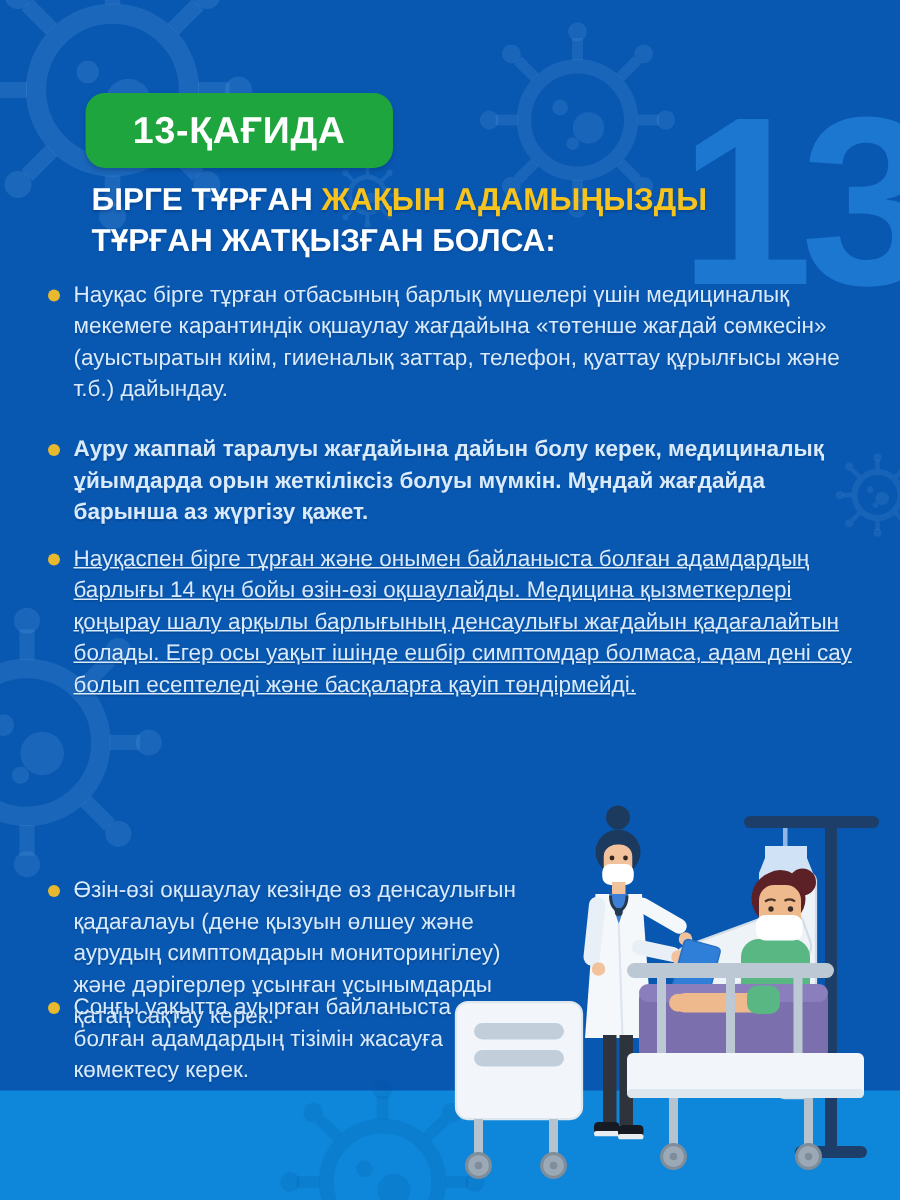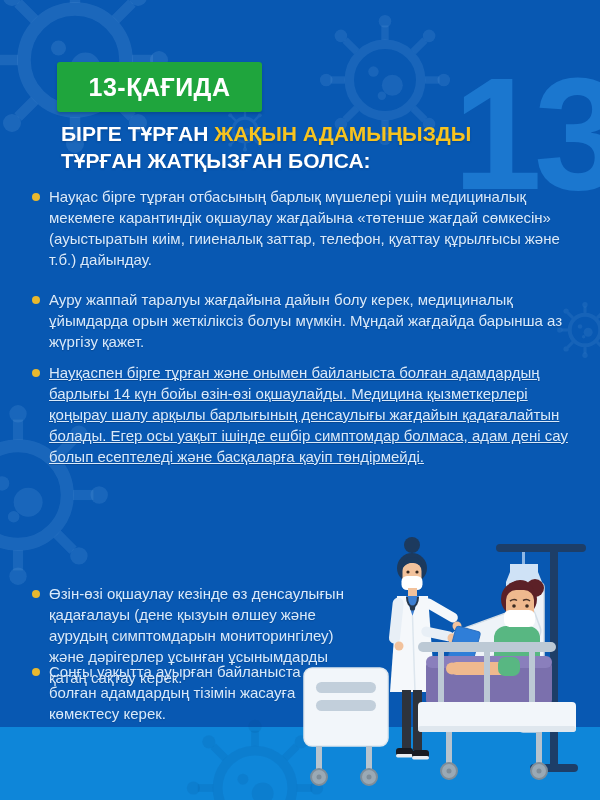--- a/index.html
+++ b/index.html
@@ -13,42 +13,42 @@
     position:absolute;left:0;top:727px;width:600px;height:73px;
     background:var(--floor,#0e86d9);
   }
   .watermark{
     position:absolute;top:54px;right:0;width:145px;
     font-size:160px;font-weight:bold;line-height:1;letter-spacing:-8px;
     color:var(--watermark-blue,#1b77cf);text-align:right;padding-right:2px;
   }
   .badge{
     position:absolute;left:57px;top:62px;width:205px;height:50px;
-    background:var(--badge-green,#1fa53d);border-radius:3px;
+    background:var(--badge-green,#1fa53d);border-radius:13px;
     display:flex;align-items:center;justify-content:center;
     color:#ffffff;font-size:25px;font-weight:bold;letter-spacing:.5px;
     box-shadow:0 2px 3px rgba(0,30,70,.25);
   }
   .title{
     position:absolute;left:57px;top:116px;width:500px;margin:4px;
     font-size:21px;line-height:27px;font-weight:bold;color:#ffffff;
     text-shadow:0 1px 2px rgba(0,40,90,.35);
   }
   .title .hl{color:var(--accent-gold,#f7c31f);}
   .bullet{
     position:absolute;left:32px;padding-left:17px;
     font-size:15px;line-height:21px;color:var(--body-text,#d9eafb);
     text-shadow:0 1px 1px rgba(0,40,90,.3);
   }
   .bullet::before{
     content:"";position:absolute;left:0;top:6.5px;width:8px;height:8px;
     border-radius:50%;background:var(--bullet-gold,#e8b82e);
   }
   .b1{top:186px;width:520px;}
-  .b2{top:289px;width:520px;}
+  .b2{top:289px;width:520px;font-weight:bold;}
   .b3{top:362px;width:520px;text-decoration:underline;}
   .b4{top:481px;width:520px;}
   .b5{top:544px;width:315px;margin-top:39px;}
   .b6{top:661px;width:300px;}
   .illustration{position:absolute;left:300px;top:530px;width:300px;height:270px;}
 </style>
 </head>
 <body>
 
 <div class="poster">

